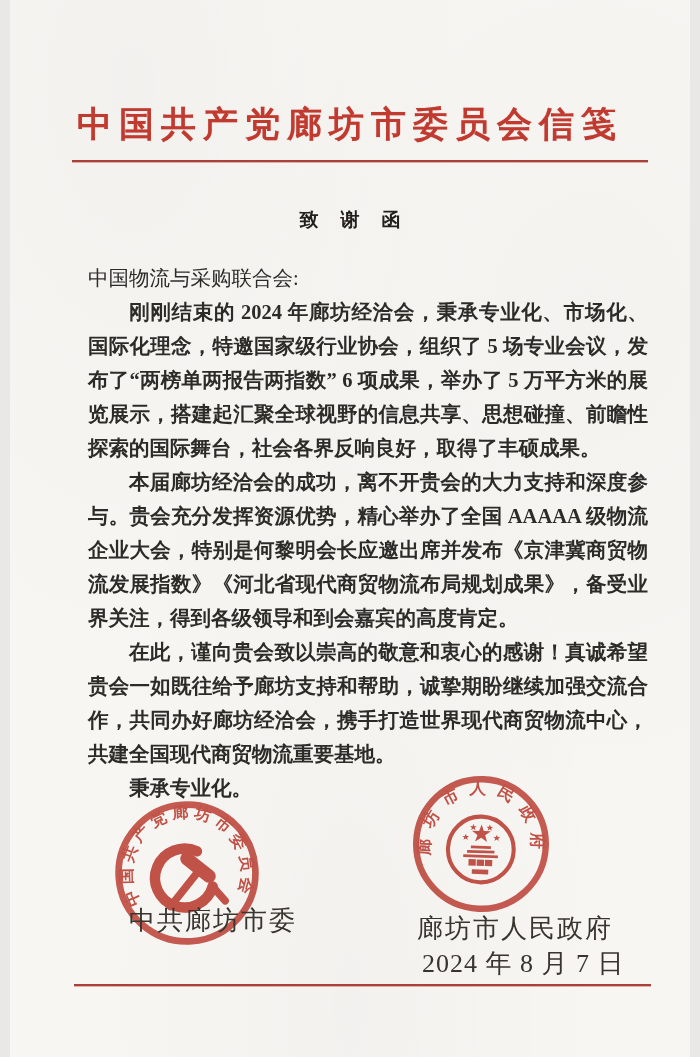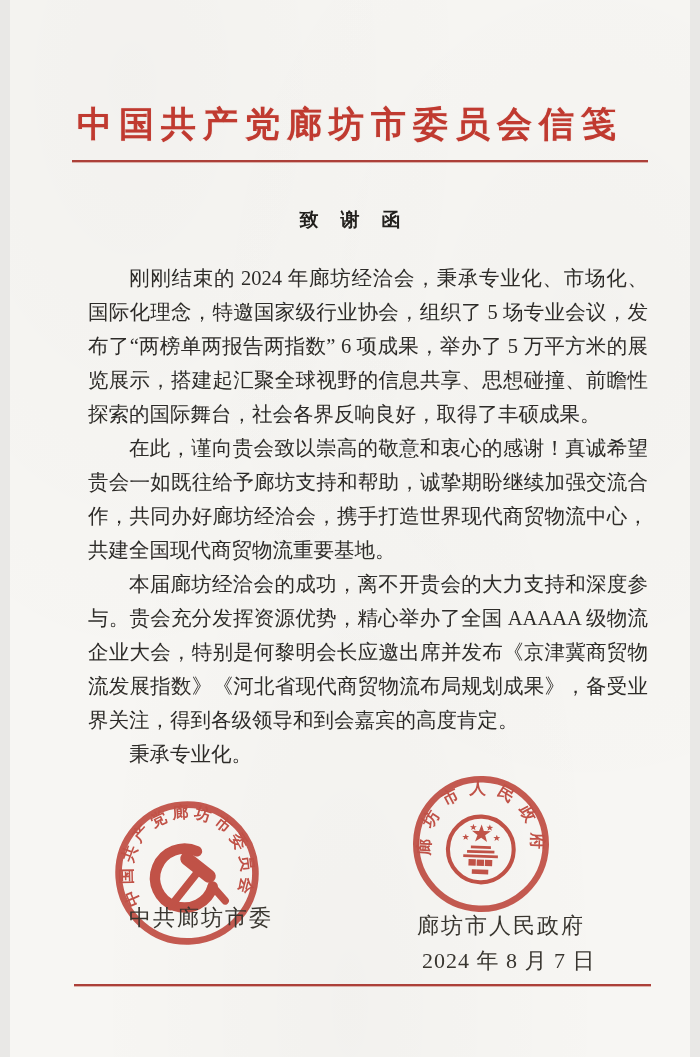--- a/index.html
+++ b/index.html
@@ -37,24 +37,24 @@
     color:#22201d;
     white-space:nowrap;
   }
   .body-text {
     position:absolute; top:261px; left:78px; width:560px;
     font-size:20.5px; line-height:34px;
     text-align:justify;
     color:#2d2b28;
   }
   .body-text .salutation { text-indent:0; }
-  .body-text p.para { text-indent:2em; }
+  .body-text p.para { text-indent:2em;font-weight:bold; }
   .sig {
     position:absolute;
-    font-size:22px; color:#38352f;
+    font-size:26px; color:#38352f;
     letter-spacing:2px; white-space:nowrap;text-align:center;
   }
   .sig-party { left:119px; top:903px; }
   .sig-gov   { left:407px; top:911px; }
   .sig-date  { left:412px; top:946px; letter-spacing:1px; }
   .seal {
     position:absolute;
     mix-blend-mode:multiply;
     opacity:.92;
   }
@@ -73,23 +73,24 @@
 <body>
 
 <div class="page">
 
   <div class="letterhead">中国共产党廊坊市委员会信笺</div>
   <div class="rule rule-top"></div>
 
   <div class="letter-title">致谢函</div>
 
   <div class="body-text">
+    <p class="salutation">中国物流与采购联合会:</p>
     <p class="para">刚刚结束的 2024 年廊坊经洽会，秉承专业化、市场化、国际化理念，特邀国家级行业协会，组织了 5 场专业会议，发布了“两榜单两报告两指数” 6 项成果，举办了 5 万平方米的展览展示，搭建起汇聚全球视野的信息共享、思想碰撞、前瞻性探索的国际舞台，社会各界反响良好，取得了丰硕成果。</p>
+    <p class="para">本届廊坊经洽会的成功，离不开贵会的大力支持和深度参与。贵会充分发挥资源优势，精心举办了全国 AAAAA 级物流企业大会，特别是何黎明会长应邀出席并发布《京津冀商贸物流发展指数》《河北省现代商贸物流布局规划成果》，备受业界关注，得到各级领导和到会嘉宾的高度肯定。</p>
     <p class="para">在此，谨向贵会致以崇高的敬意和衷心的感谢！真诚希望贵会一如既往给予廊坊支持和帮助，诚挚期盼继续加强交流合作，共同办好廊坊经洽会，携手打造世界现代商贸物流中心，共建全国现代商贸物流重要基地。</p>
-    <p class="para">本届廊坊经洽会的成功，离不开贵会的大力支持和深度参与。贵会充分发挥资源优势，精心举办了全国 AAAAA 级物流企业大会，特别是何黎明会长应邀出席并发布《京津冀商贸物流发展指数》《河北省现代商贸物流布局规划成果》，备受业界关注，得到各级领导和到会嘉宾的高度肯定。</p>
     <p class="para">秉承专业化。</p>
   </div>
 
   <div class="seal seal-party">
     <svg viewBox="0 0 160 160">
       <circle cx="80" cy="80" r="72" fill="none" stroke="#c4463b" stroke-width="7" opacity=".95"></circle>
       <defs>
         <path id="partyArc" d="M 32,112 A 58,58 0 1 1 128,112" fill="none"></path>
       </defs>
       <text class="seal-ring-text" text-anchor="middle">

